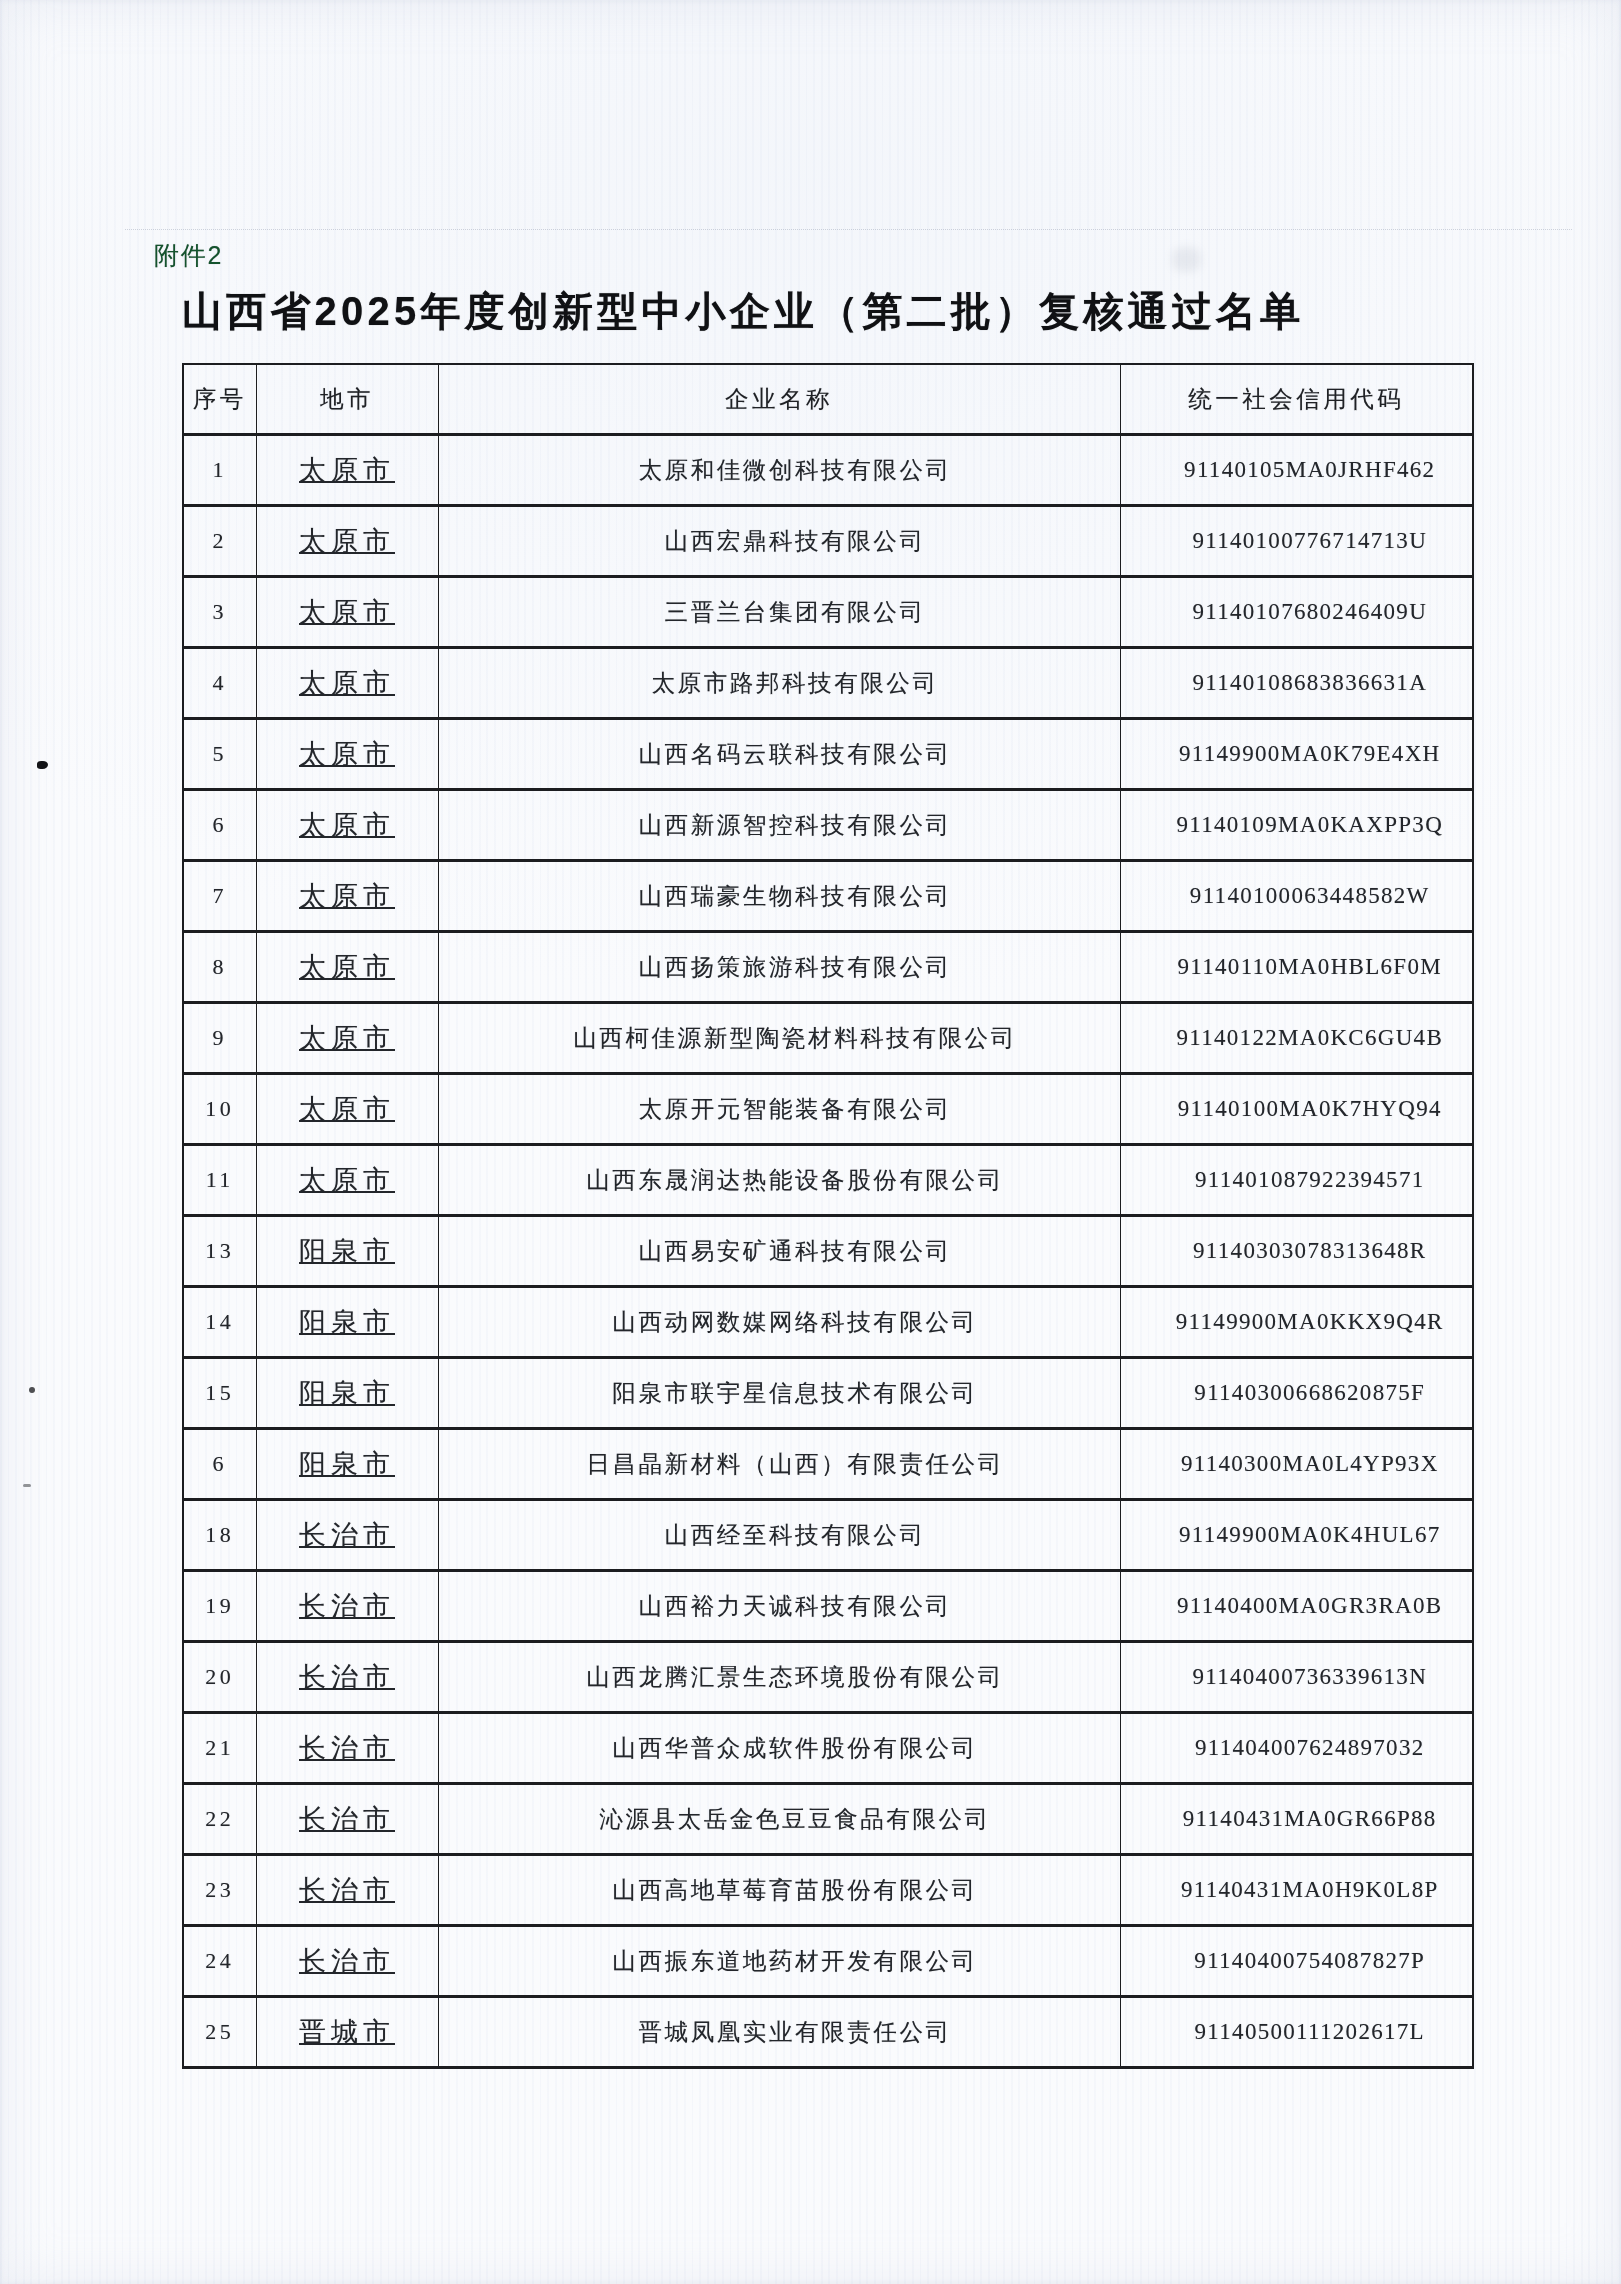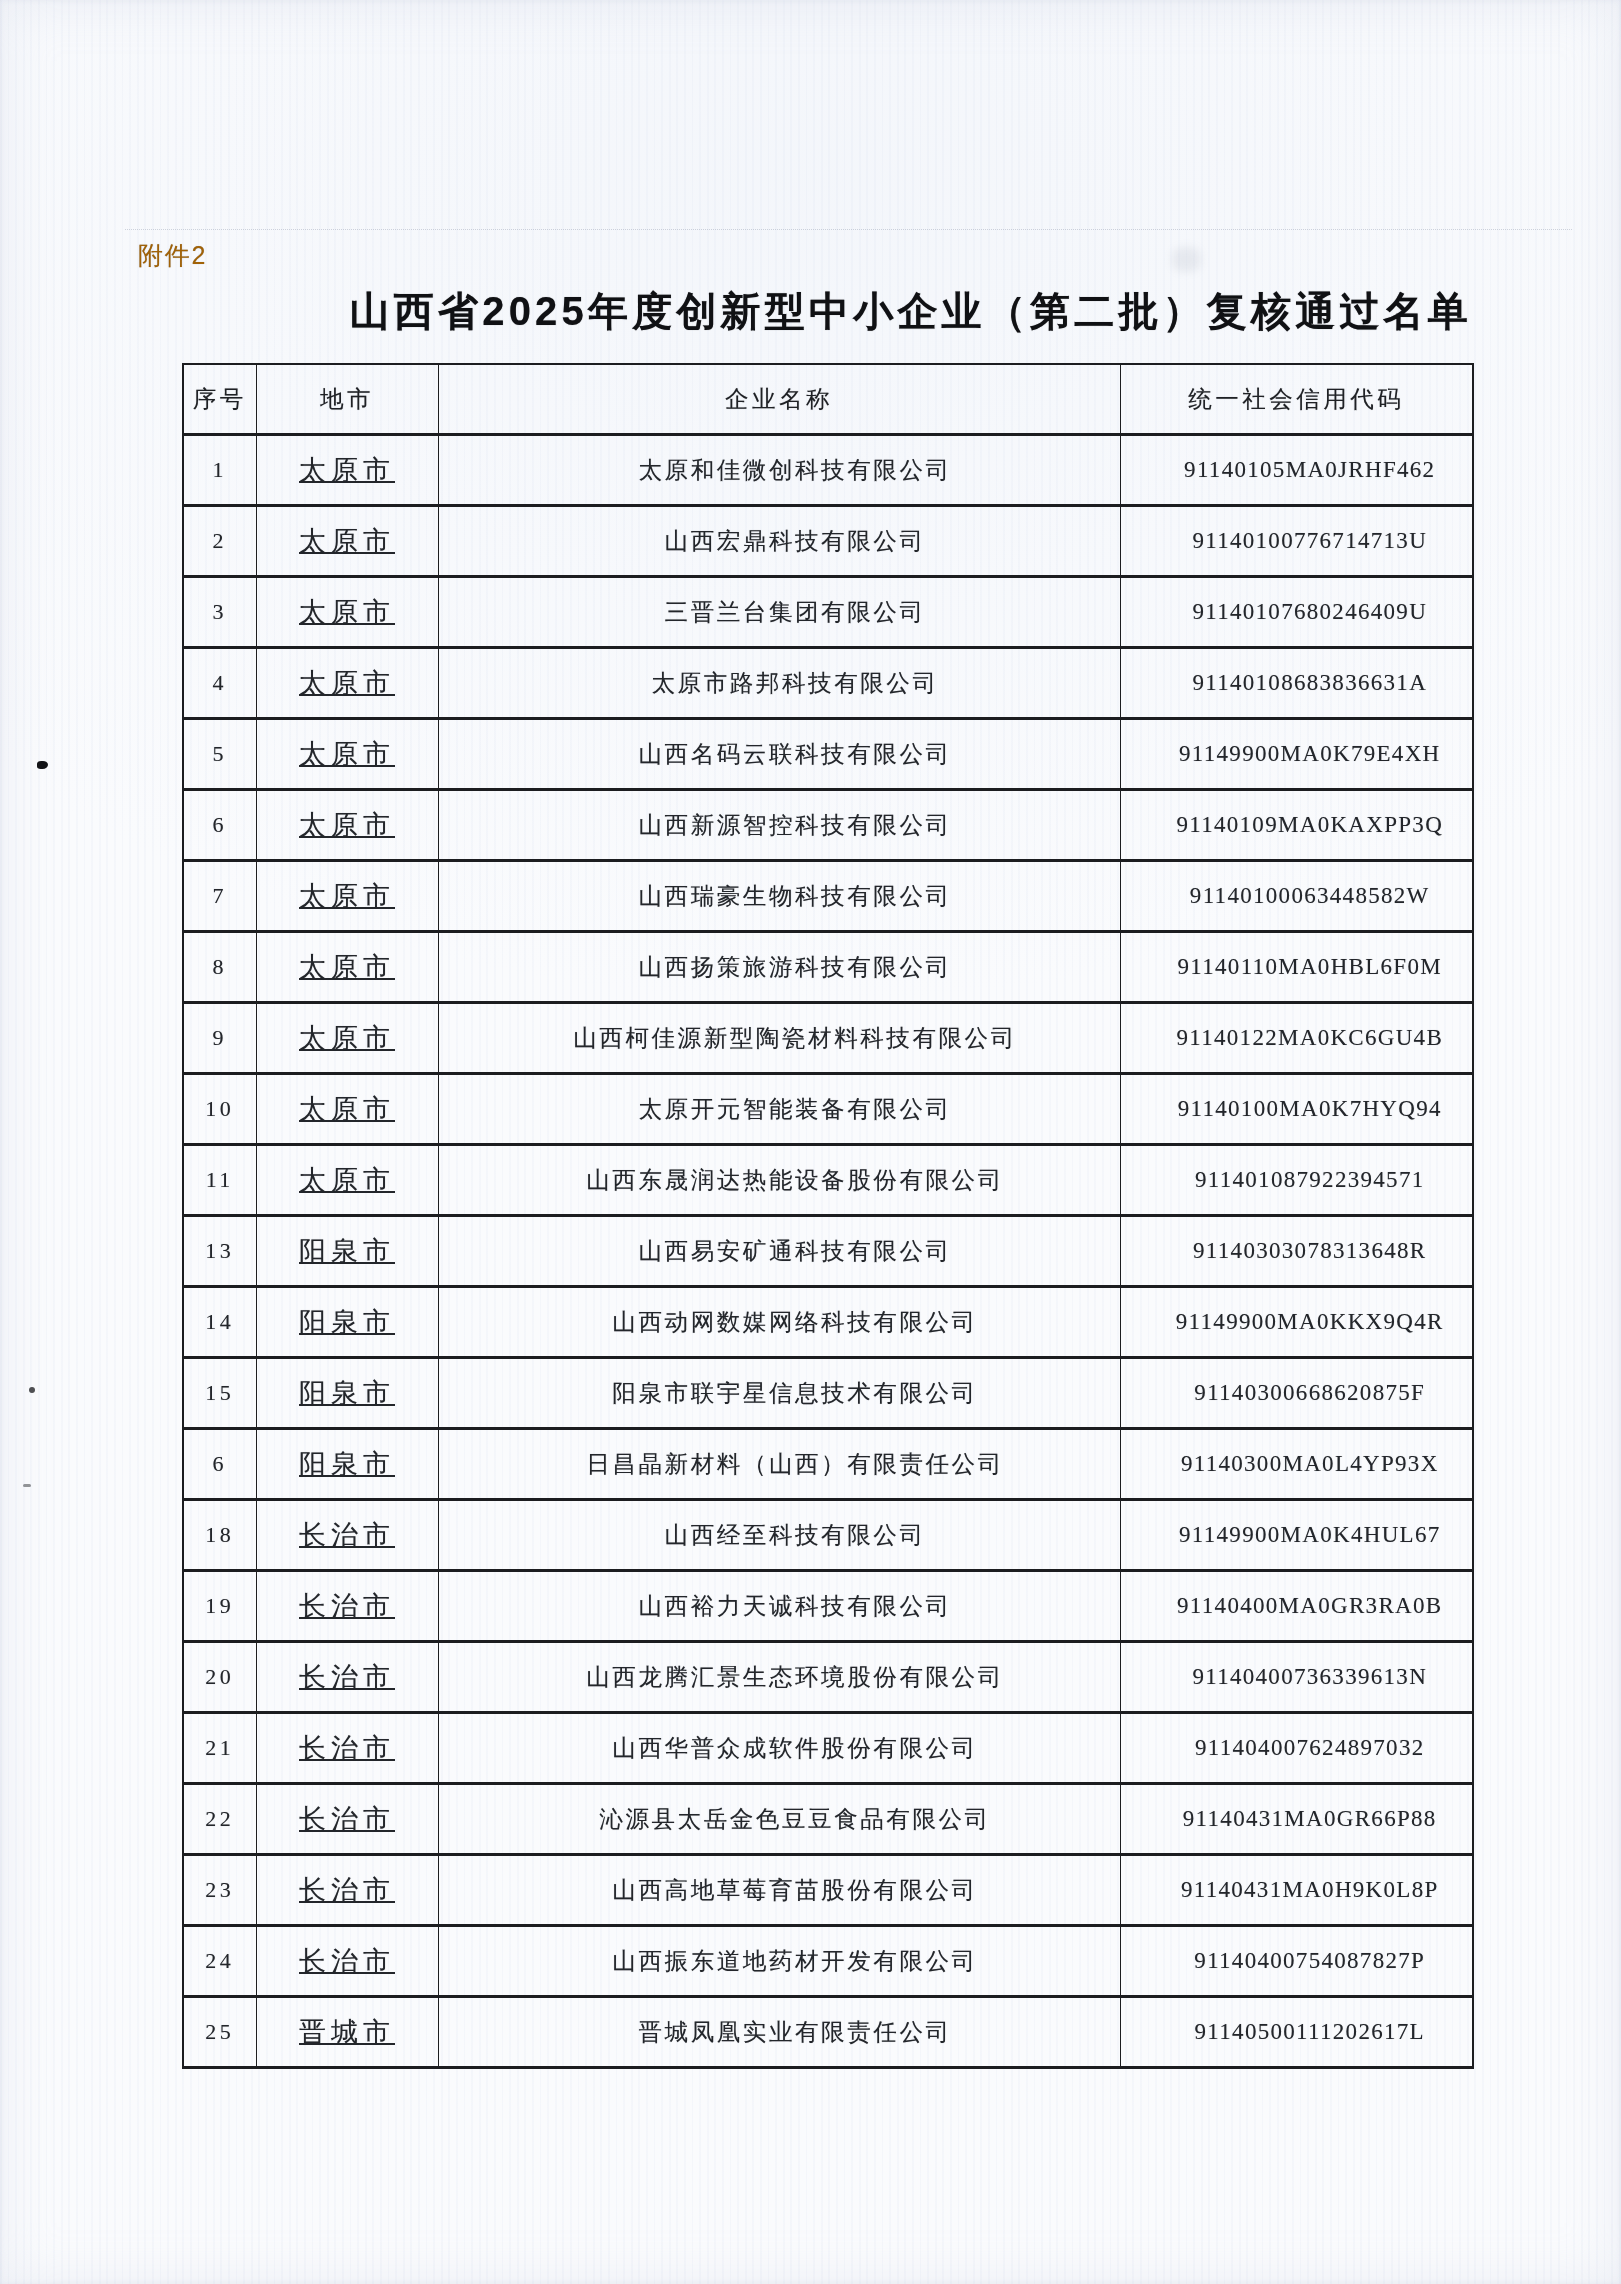--- a/index.html
+++ b/index.html
@@ -24,28 +24,28 @@
   }
   .bleed-line{
     position:absolute;top:229px;left:125px;right:49px;height:0;
     border-top:1.7px dotted rgba(110,120,145,.30);
   }
   .smudge{
     position:absolute;left:1172px;top:247px;width:29px;height:25px;
     background:rgba(120,130,150,.35);filter:blur(4.2px);opacity:.35;border-radius:40%;
   }
   .attachment{
-    position:absolute;left:138px;top:239px;
-    font-size:25px;letter-spacing:1.7px;color:#a16207;
+    position:absolute;left:154px;top:239px;
+    font-size:25px;letter-spacing:1.7px;color:#14532d;
     font-family:"Liberation Sans", sans-serif;
     text-shadow:0 0 0.8px rgba(40,44,50,.4);
   }
   .title{
     position:absolute;left:182px;top:284px;width:1290px;
-    text-align:right;
+    text-align:left;
     font-family:"Liberation Sans", sans-serif;
     font-size:40px;font-weight:900;letter-spacing:4.2px;color:#101114;
     text-shadow:0 0 0.8px rgba(16,17,20,.55);
     white-space:nowrap;
   }
   table.roster{
     position:absolute;left:182px;top:363px;width:1290px;
     border-collapse:collapse;table-layout:fixed;
     background:transparent;
   }

